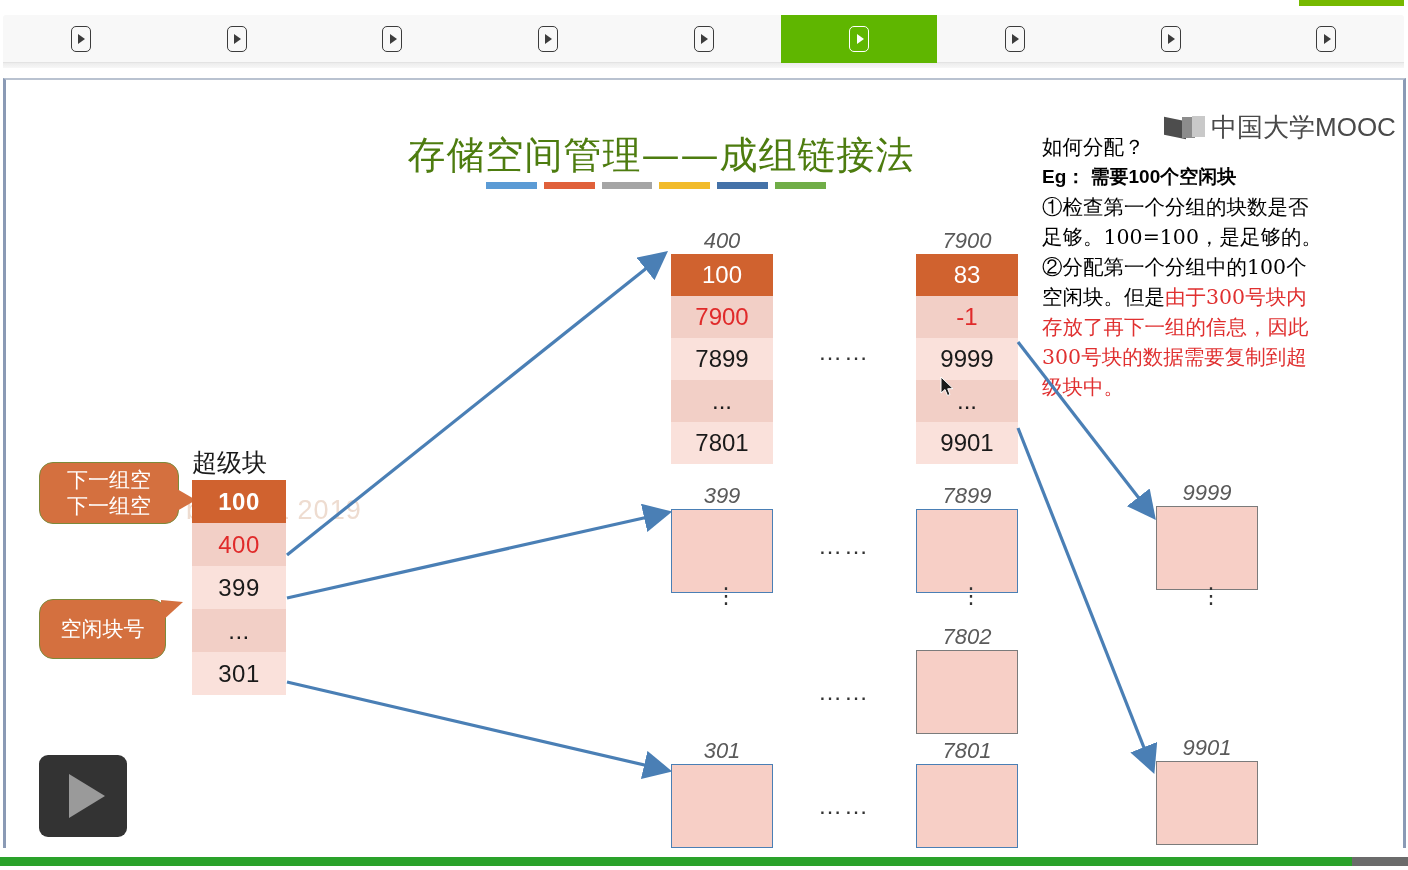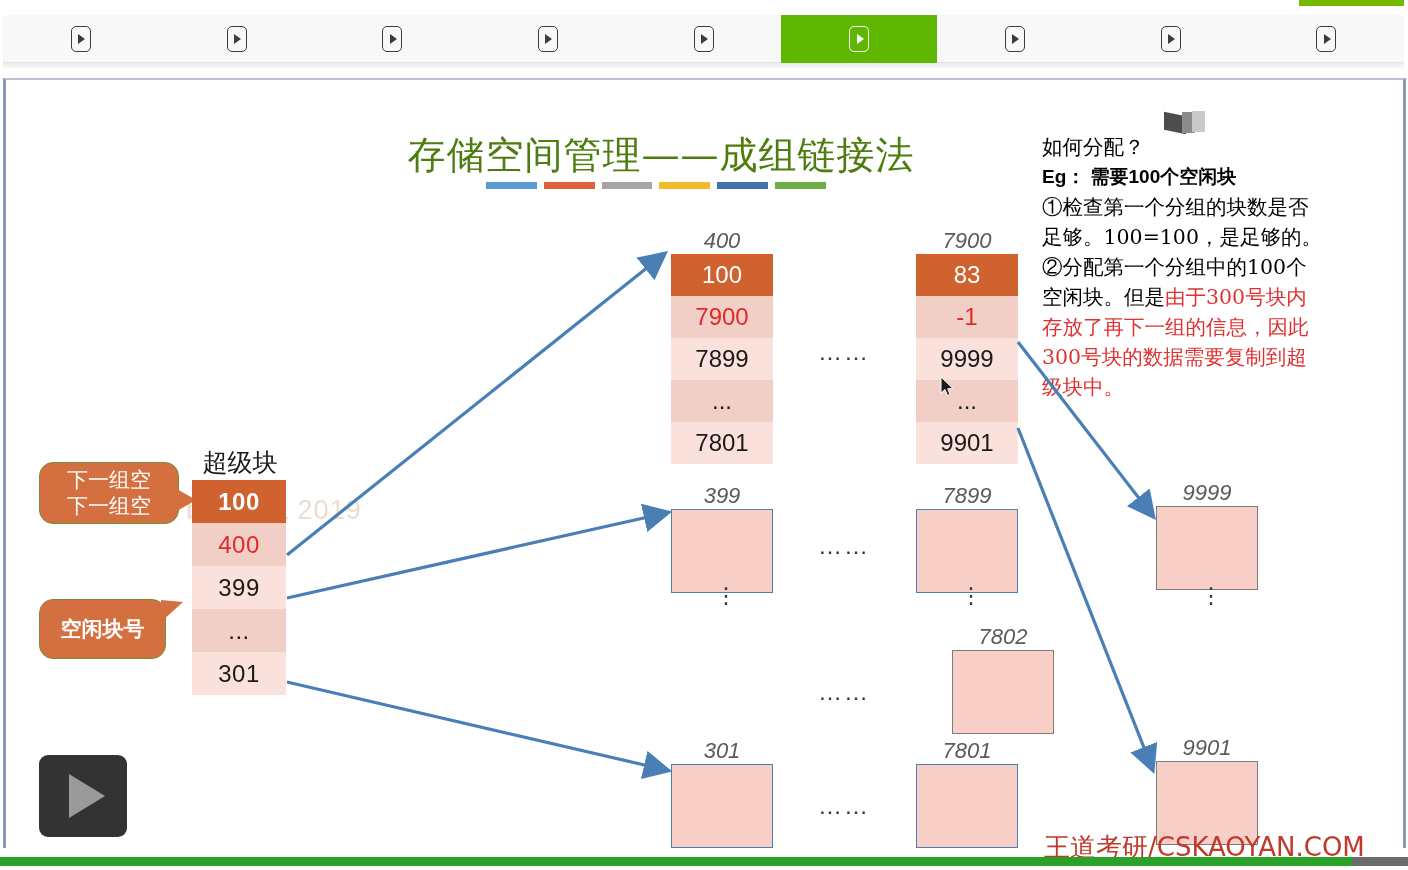--- a/index.html
+++ b/index.html
@@ -92,21 +92,21 @@
     position:absolute; left:1036px; top:52px; width:372px;
     font-family:"DejaVu Serif","Liberation Serif",serif;
     font-size:20.5px; line-height:30px; color:#000; letter-spacing:0px;
   }
   .explain .ln { white-space:nowrap; }
   .explain .red { color:#e03030; }
   .explain .bold { font-family:"Liberation Sans",sans-serif; font-weight:bold; font-size:19px; }
 
   
   .sb-label {
-    position:absolute; left:186px; top:366px; width:96px; text-align:center;
+    position:absolute; left:186px; top:366px; width:96px; 
     font-family:"DejaVu Serif","Liberation Serif",serif;
     font-size:25px; color:#1a1a1a;
   }
   .superblock { position:absolute; left:186px; top:400px; width:94px; }
   .sbc {
     height:43px; display:flex; align-items:center; justify-content:center;
     font-size:24px; color:#1a1a1a; letter-spacing:0.5px;
   }
   .sbc.head { background:#d0622f; color:#fff; font-weight:bold; }
   .sbc.d1 { background:#f2cfc6; }
@@ -120,21 +120,21 @@
     display:flex; align-items:center; justify-content:center; text-align:left;
     line-height:1.25; font-size:21px;
   }
   .callout .tail {
     position:absolute; right:-18px; width:0; height:0;
     border-left:19px solid #d4703f;
     border-top:11px solid transparent; border-bottom:11px solid transparent;
   }
   #callout-count { left:33px; top:382px; width:140px; height:62px; }
   #callout-count .tail { top:26px; }
-  #callout-no { left:33px; top:519px; width:127px; height:60px;font-weight:bold; }
+  #callout-no { left:33px; top:519px; width:127px; height:60px; }
   #callout-no .tail { top:0px; border-left-width:22px; border-bottom-width:20px; border-top-width:2px; }
 
   
   .grp { position:absolute; width:102px; }
   .grp .cap {
     height:26px; text-align:center; font-style:italic; font-size:22px;
     color:#5a5a5a; font-family:"Liberation Sans",sans-serif;
   }
   .cell {
     height:42px; display:flex; align-items:center; justify-content:center;
@@ -267,20 +267,21 @@
       <span style="background:#4472a8"></span>
       <span style="background:#70ad47"></span>
     </div>
 
     <div class="mooc-logo">
       <span class="mooc-mark">
         <span class="pA"></span>
             <span class="pB"></span>
             <span class="pC"></span>
       </span>
+      <span class="mooc-text">中国大学MOOC</span>
     </div>
 
     <div class="explain">
       <div class="ln">如何分配？</div>
       <div class="ln bold">Eg： 需要100个空闲块</div>
       <div class="ln">①检查第一个分组的块数是否</div>
       <div class="ln">足够。100=100，是足够的。</div>
       <div class="ln">②分配第一个分组中的100个</div>
       <div class="ln">
         <span>空闲块。但是</span><span class="red">由于300号块内</span>
@@ -344,21 +345,21 @@
       <div class="ebox blue tall"></div>
     </div>
     <div class="dots-v" style="left:709px; top:513px;">
       <b>⋮</b>
     </div>
 
     <div class="grp" style="left:910px; top:403px;">
       <div class="cap">7899</div>
       <div class="ebox blue tall"></div>
     </div>
-    <div class="grp" style="left:910px; top:544px;margin-left:36px;">
+    <div class="grp" style="left:910px; top:544px;">
       <div class="cap">7802</div>
       <div class="ebox tall"></div>
     </div>
     <div class="grp" style="left:910px; top:658px;">
       <div class="cap">7801</div>
       <div class="ebox blue tall"></div>
     </div>
     <div class="dots-v" style="left:954px; top:513px;">
       <b>⋮</b>
     </div>
@@ -387,21 +388,20 @@
         <line x1="281" y1="602" x2="660" y2="690"></line>
         <line x1="1012" y1="262" x2="1146" y2="435"></line>
         <line x1="1012" y1="348" x2="1146" y2="688"></line>
       </g>
     </svg>
 
     <svg class="cursor" viewBox="0 0 16 22">
       <path d="M1,1 L1,17 L5,13.5 L7.5,19.5 L10,18.5 L7.7,12.8 L13,12.6 z" fill="#1a1a1a" stroke="#ffffff" stroke-width="1"></path>
     </svg>
 
-    <div class="wm-brand">王道考研/CSKAOYAN.COM</div>
 
     <div class="play-overlay">
       <i></i>
     </div>
 
   </div>
   </div>
 
   <div class="progress">
     <div class="fill" style="width:96%"></div>

